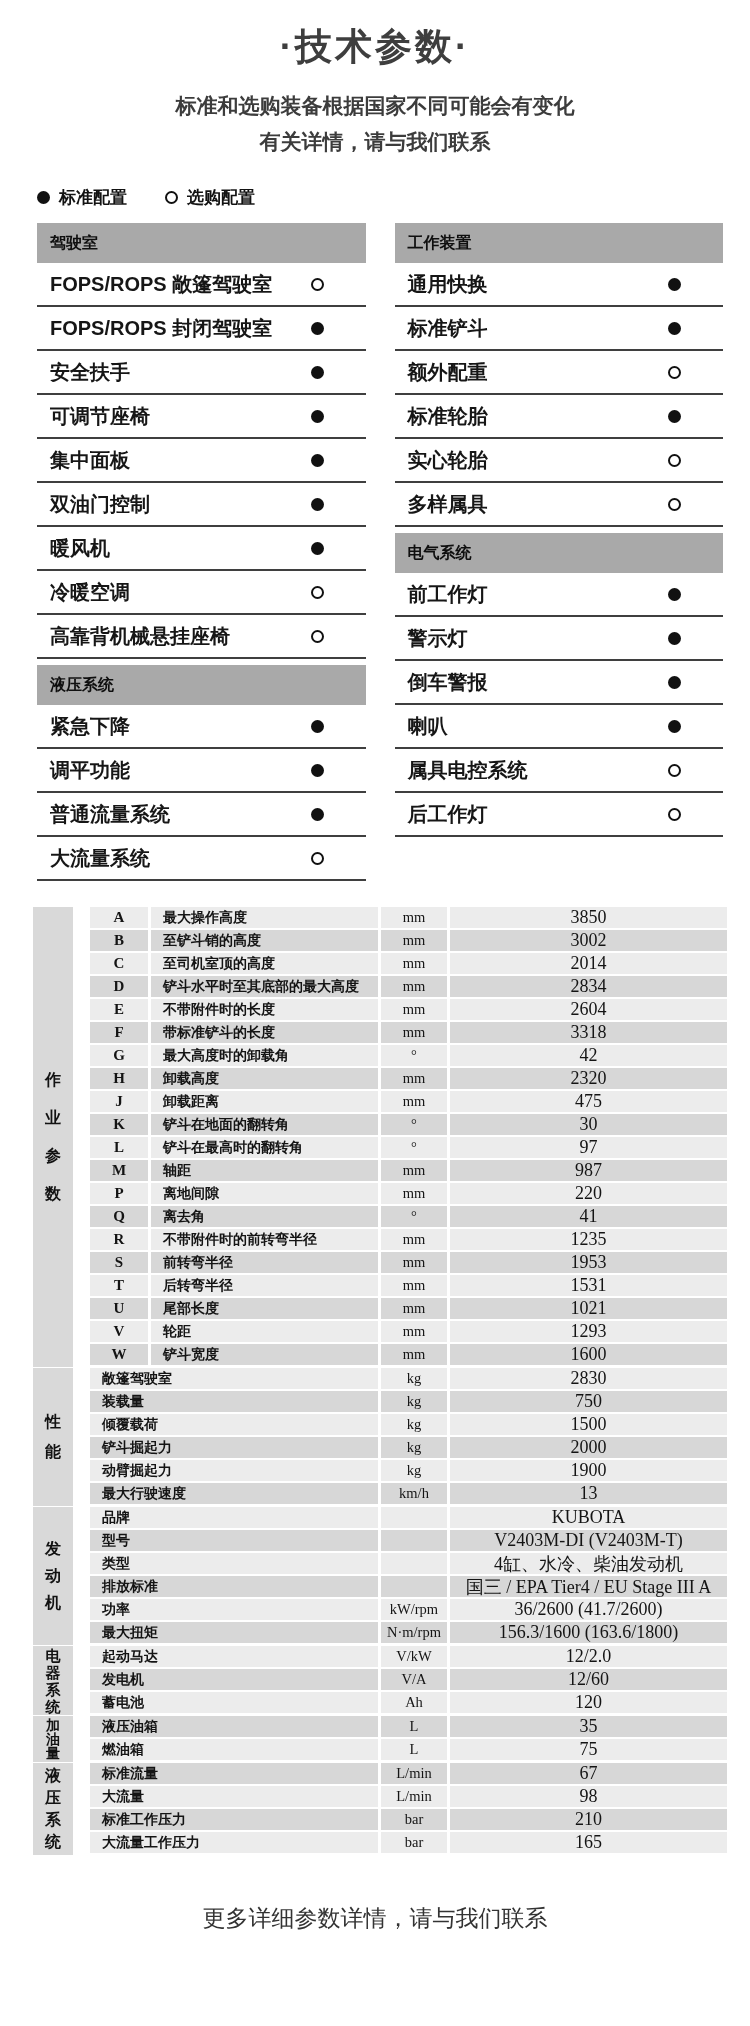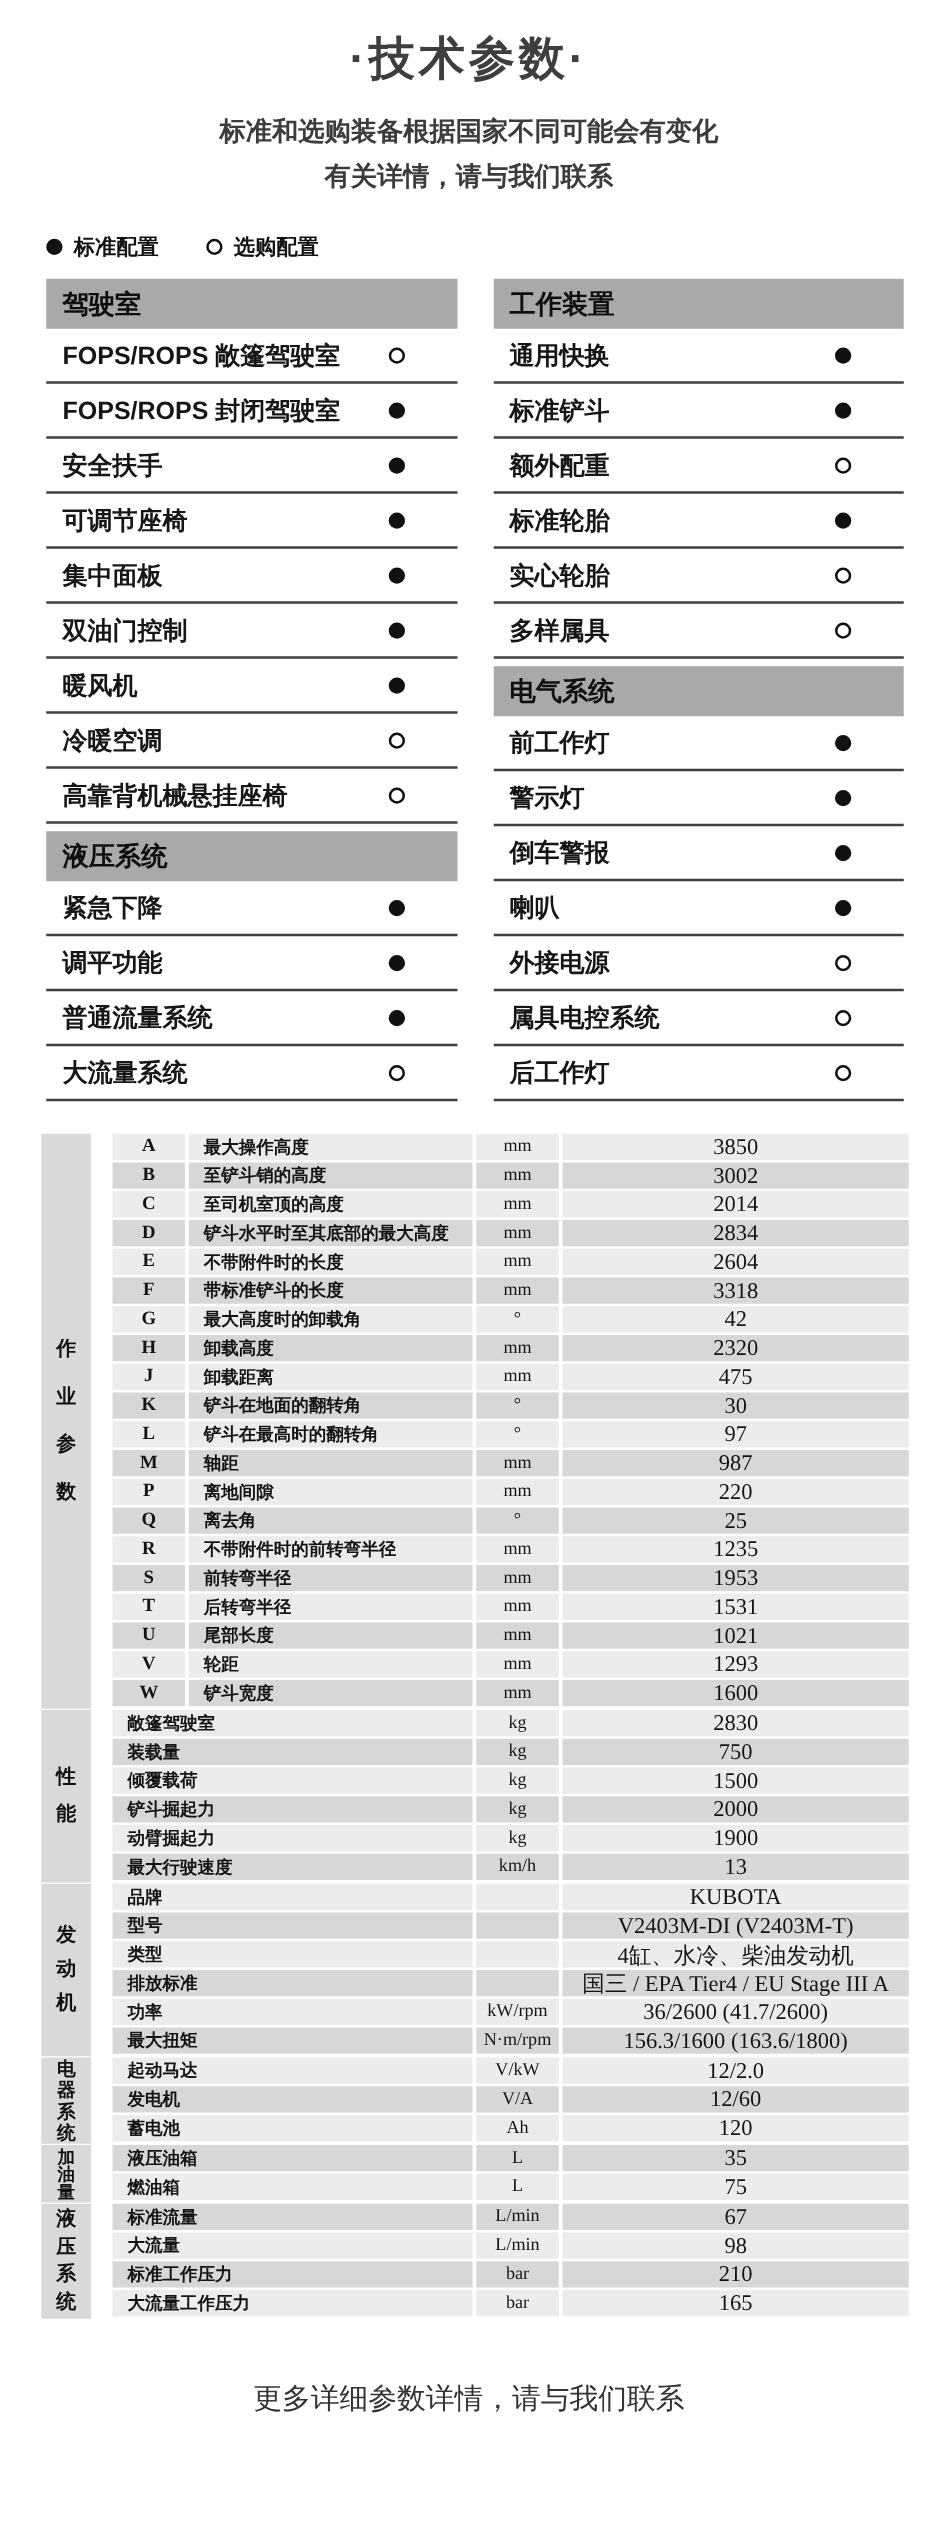--- a/index.html
+++ b/index.html
@@ -22,21 +22,21 @@
   .legend .lbl{ margin-left:9px; }
   .legend .second{ margin-left:38px; }
   .dot{ width:13px; height:13px; border-radius:50%; display:inline-block; flex:0 0 auto;}
   .dot.filled{ background:var(--dot); }
   .dot.open{ background:#fff; border:2px solid var(--dot); width:13px; height:13px;}
   
   .config-cols{ display:flex; margin:0 27px 0 37px; gap:29px; }
   .ccol{ flex:1; min-width:0; }
   .csection-header{
     background:var(--bar-bg); height:40px; display:flex; align-items:center;
-    padding-left:13px; font-size:21px; font-weight:bold; color:#0f0f0f; margin-top:6px;
+    padding-left:13px; font-size:16px; font-weight:bold; color:#0f0f0f; margin-top:6px;
   }
   .ccol .csection-header:first-child{ margin-top:0; }
   .crow{
     height:44px; display:flex; align-items:center; justify-content:space-between;
     border-bottom:2px solid var(--divider); padding:0 42px 0 13px;
   }
   .crow .clabel{ font-size:20px; font-weight:bold; color:#161616; white-space:nowrap;}
   
   .spec-table{ margin:26px 23px 0 33px; }
   .tgroup{ display:flex; margin-bottom:1px; }
@@ -171,24 +171,20 @@
       </div>
       <div class="crow">
         <span class="clabel">倒车警报</span>
         <span class="dot filled"></span>
       </div>
       <div class="crow">
         <span class="clabel">喇叭</span>
         <span class="dot filled"></span>
       </div>
       <div class="crow">
-        <span class="clabel">外接电源</span>
-        <span class="dot open"></span>
-      </div>
-      <div class="crow">
         <span class="clabel">属具电控系统</span>
         <span class="dot open"></span>
       </div>
       <div class="crow">
         <span class="clabel">后工作灯</span>
         <span class="dot open"></span>
       </div>
     </div>
   </div>
 
@@ -276,21 +272,21 @@
         <div class="trow light">
           <div class="cell letter">P</div>
           <div class="cell name">离地间隙</div>
           <div class="cell unit">mm</div>
           <div class="cell value">220</div>
         </div>
         <div class="trow dark">
           <div class="cell letter">Q</div>
           <div class="cell name">离去角</div>
           <div class="cell unit">°</div>
-          <div class="cell value">25</div>
+          <div class="cell value">41</div>
         </div>
         <div class="trow light">
           <div class="cell letter">R</div>
           <div class="cell name">不带附件时的前转弯半径</div>
           <div class="cell unit">mm</div>
           <div class="cell value">1235</div>
         </div>
         <div class="trow dark">
           <div class="cell letter">S</div>
           <div class="cell name">前转弯半径</div>

